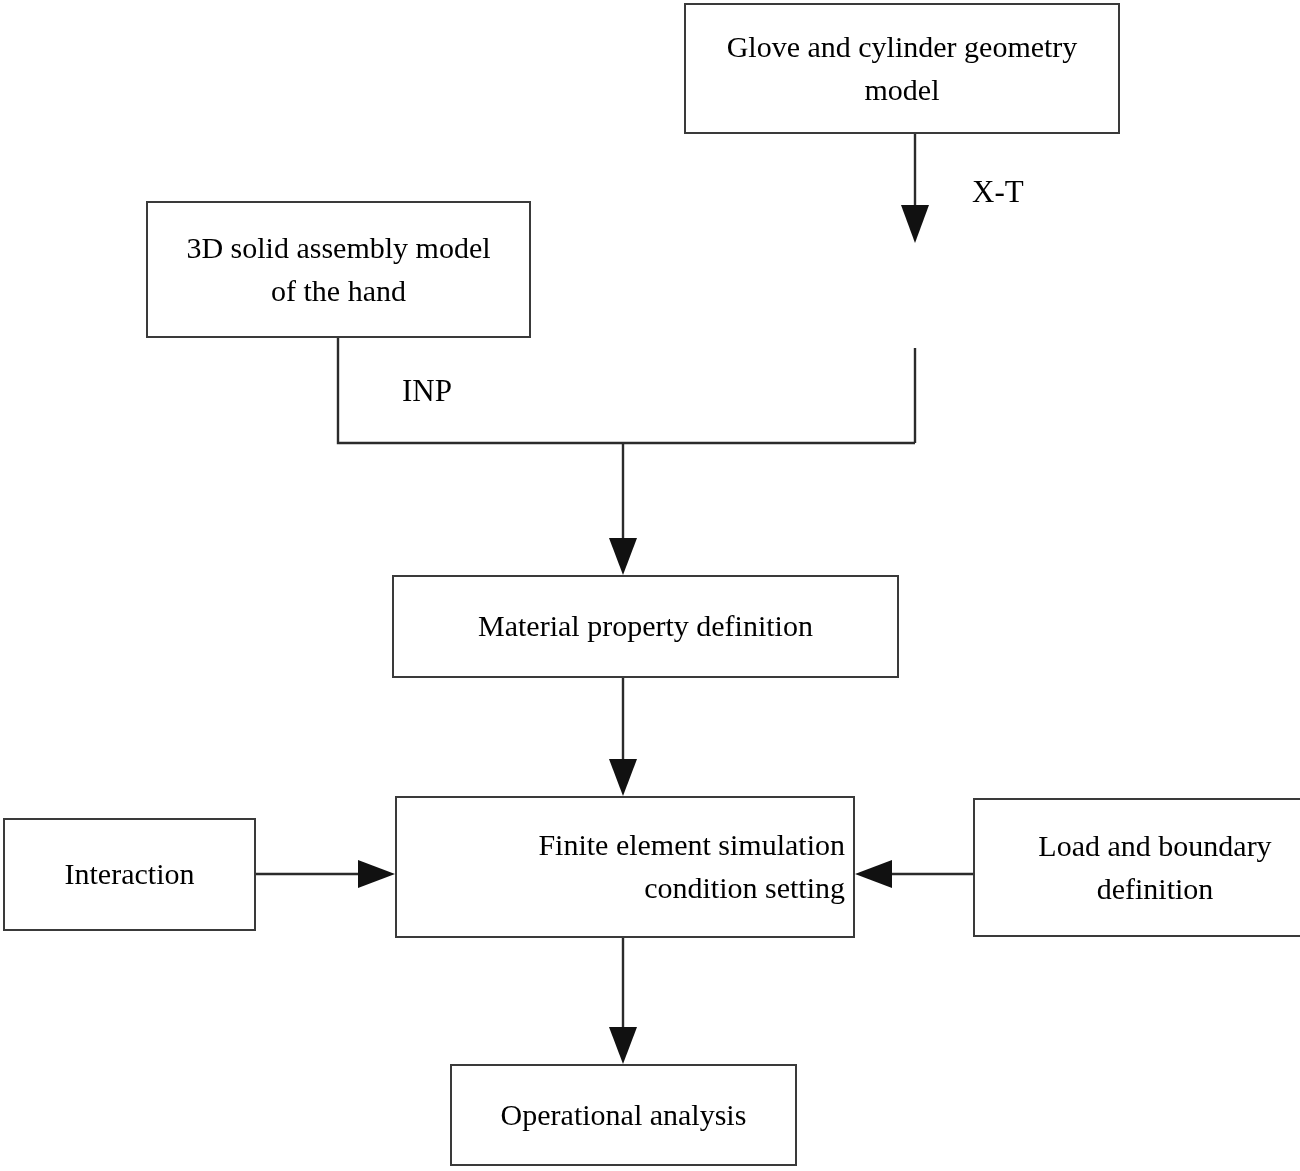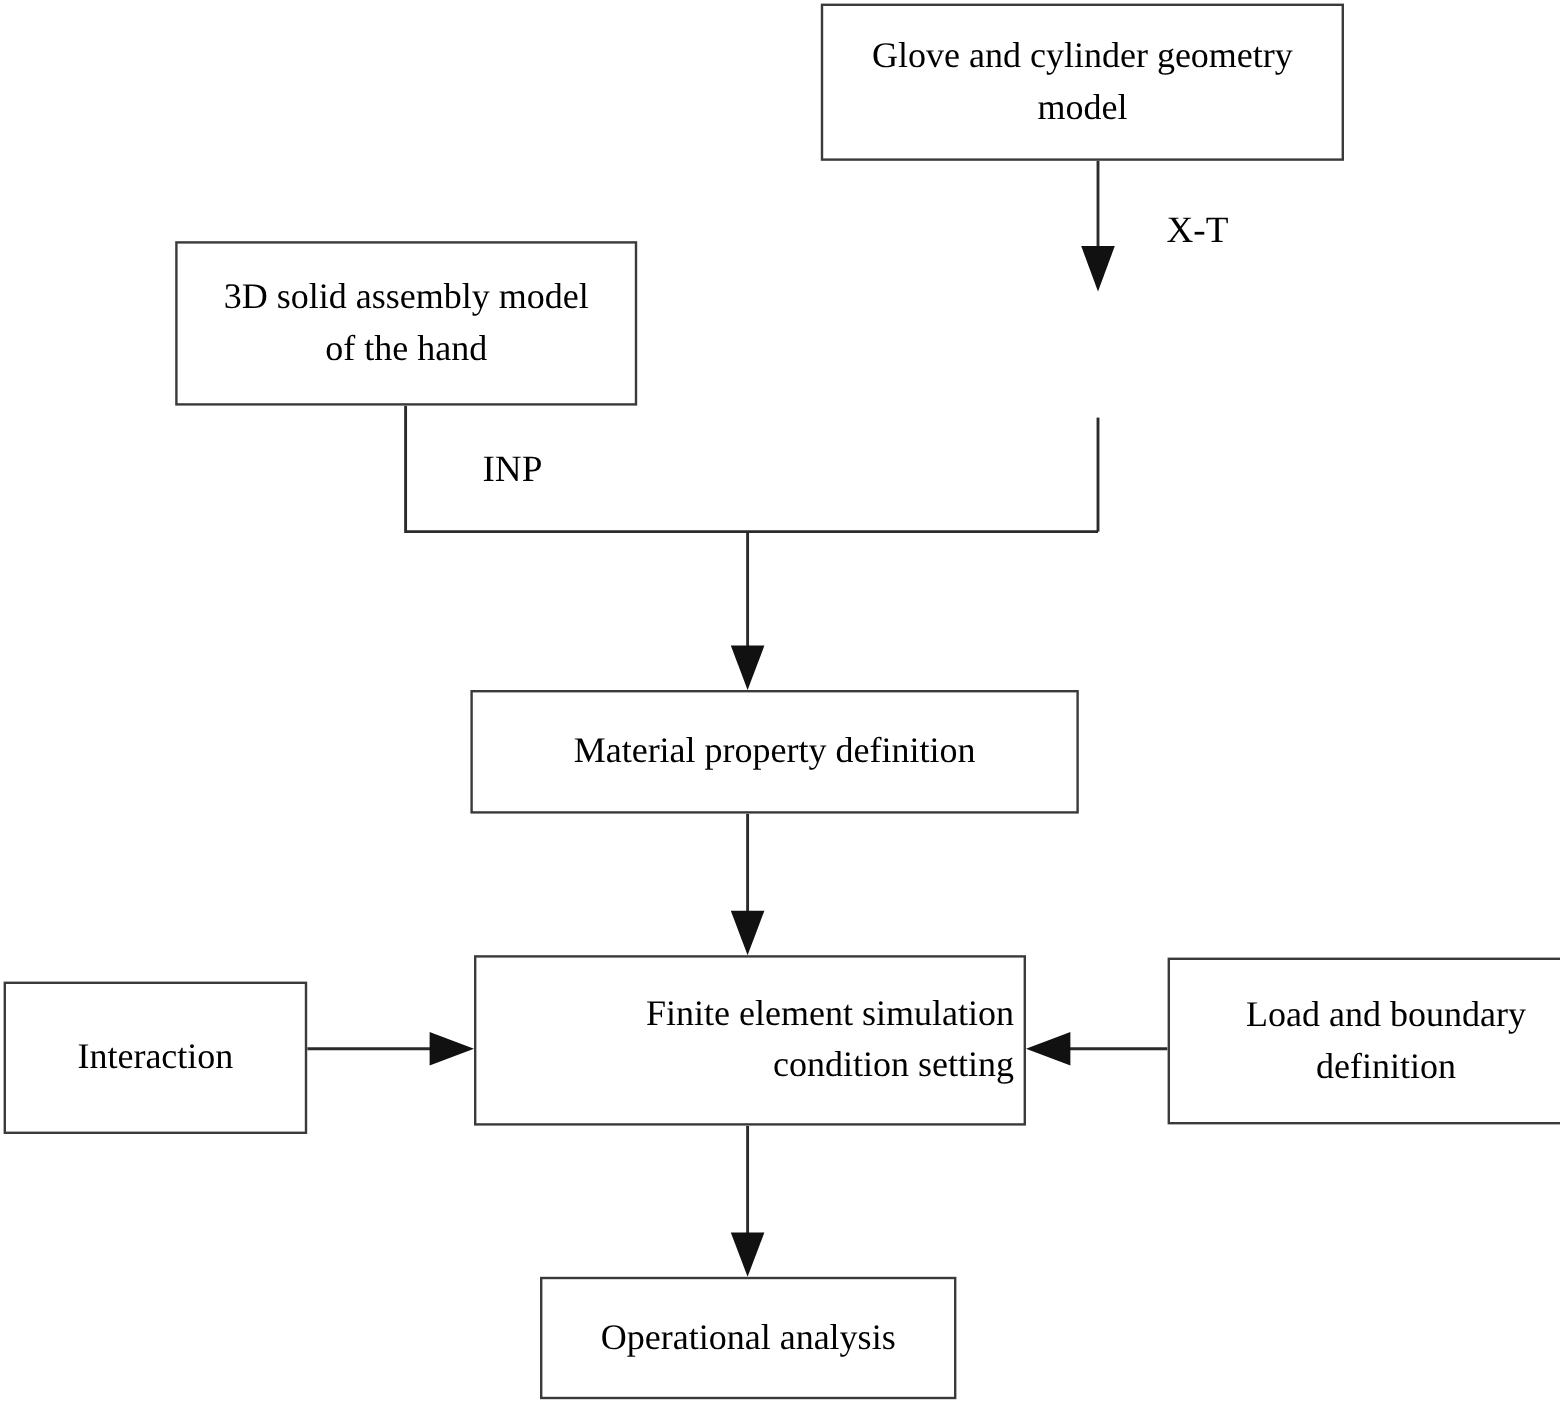--- a/index.html
+++ b/index.html
@@ -106,21 +106,21 @@
     <span>Material property definition</span>
   </div>
 
   <div class="node" style="left:395px; top:796px; width:460px; height:142px; font-size:30px;text-align:right;">
     <span>
         <span>Finite element simulation</span>
         <span>condition setting</span>
       </span>
   </div>
 
-  <div class="node" style="left:3px; top:818px; width:253px; height:127px; font-size:30px;">
+  <div class="node" style="left:3px; top:818px; width:253px; height:113px; font-size:30px;">
     <span>Interaction</span>
   </div>
 
   <div class="node" style="left:973px; top:798px; width:364px; height:139px; font-size:30px;justify-content:flex-end;">
     <span>
         <span>Load and boundary</span>
         <span>definition</span>
       </span>
   </div>
 

